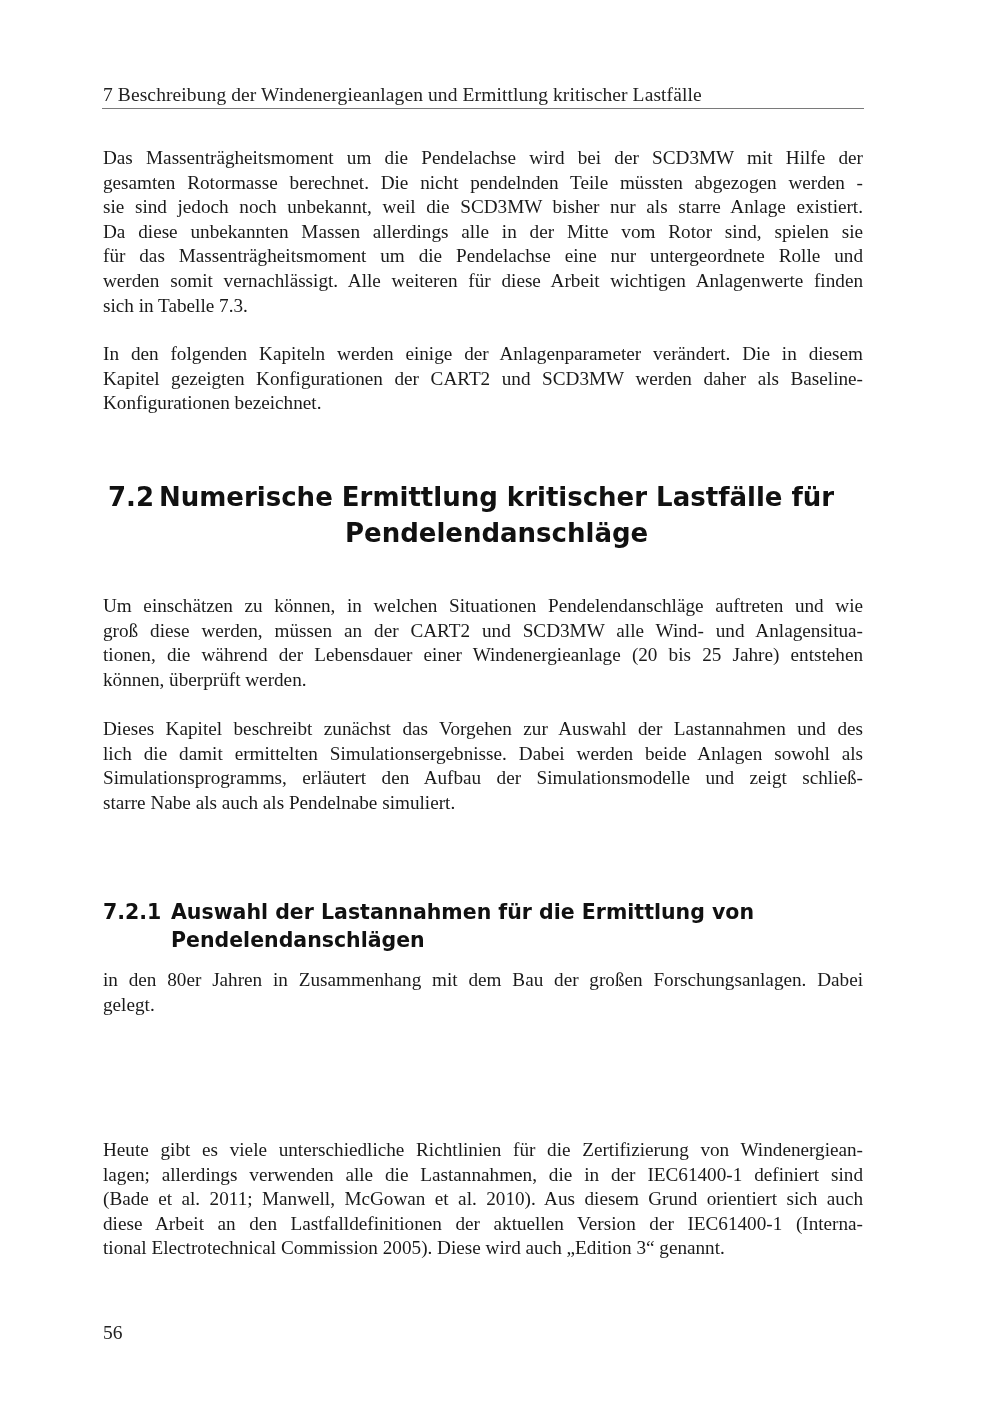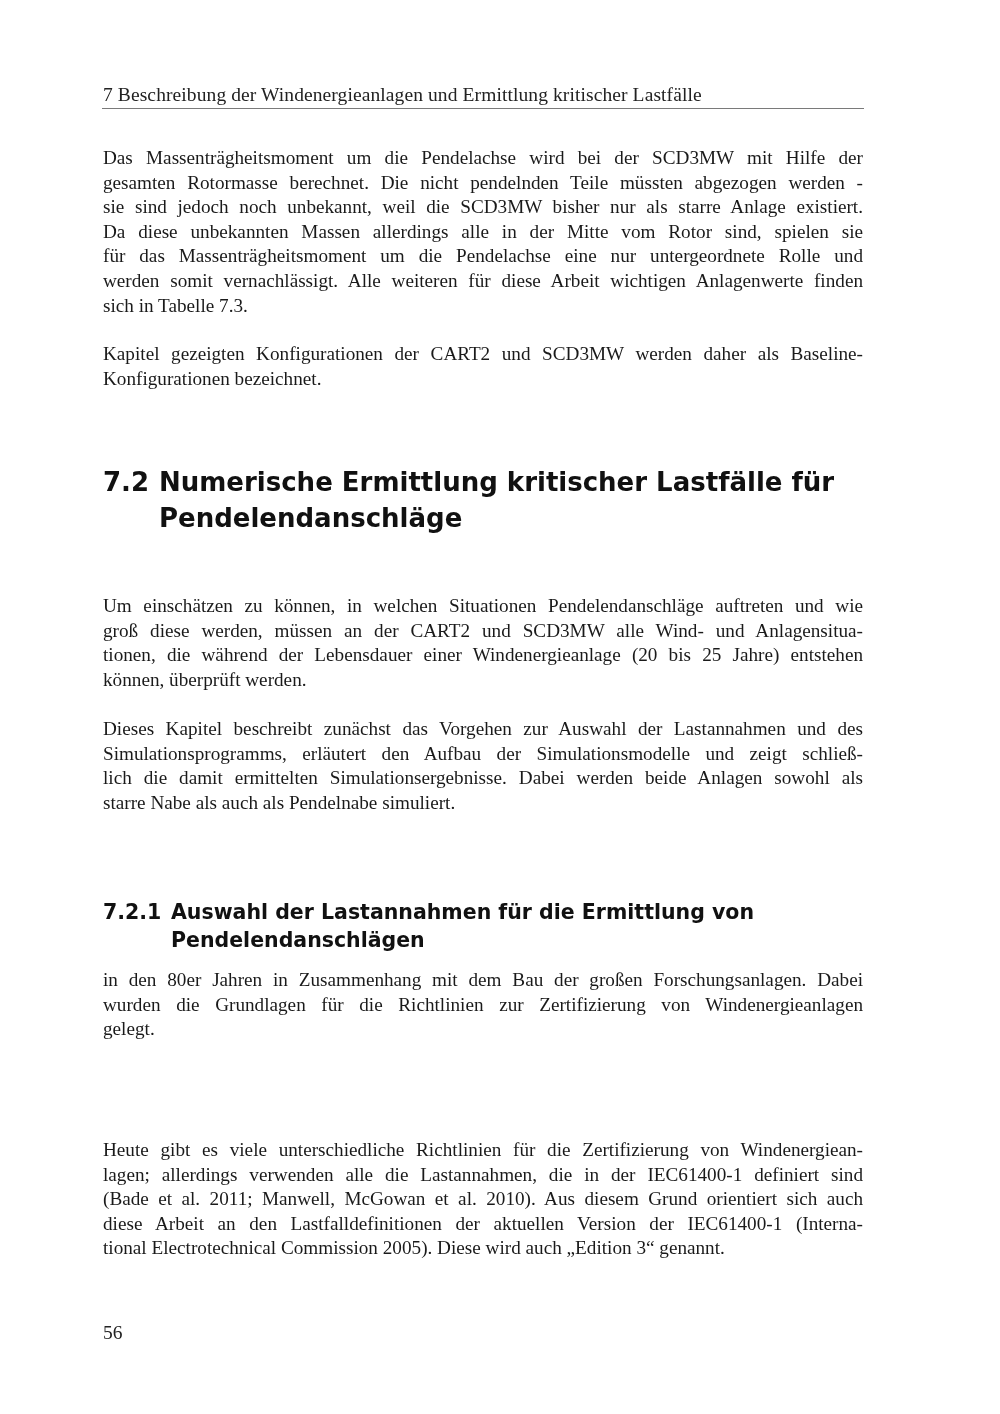--- a/index.html
+++ b/index.html
@@ -35,51 +35,51 @@
     <span>Das Massenträgheitsmoment um die Pendelachse wird bei der SCD3MW mit Hilfe der</span>
     <span>gesamten Rotormasse berechnet. Die nicht pendelnden Teile müssten abgezogen werden -</span>
     <span>sie sind jedoch noch unbekannt, weil die SCD3MW bisher nur als starre Anlage existiert.</span>
     <span>Da diese unbekannten Massen allerdings alle in der Mitte vom Rotor sind, spielen sie</span>
     <span>für das Massenträgheitsmoment um die Pendelachse eine nur untergeordnete Rolle und</span>
     <span>werden somit vernachlässigt. Alle weiteren für diese Arbeit wichtigen Anlagenwerte finden</span>
     <span class="last">sich in Tabelle 7.3.</span>
   </div>
 
   <div class="para" style="top:342px;">
+    <span>In den folgenden Kapiteln werden einige der Anlagenparameter verändert. Die in diesem</span>
     <span>Kapitel gezeigten Konfigurationen der CART2 und SCD3MW werden daher als Baseline-</span>
     <span class="last">Konfigurationen bezeichnet.</span>
   </div>
 
-  <div class="h2" style="top:464px;">
+  <div class="h2" style="top:479px;text-align:center;">
     <span class="num">7.2</span><span>Numerische Ermittlung kritischer Lastfälle für</span>
     <span class="line2">Pendelendanschläge</span>
   </div>
 
   <div class="para" style="top:594px;">
     <span>Um einschätzen zu können, in welchen Situationen Pendelendanschläge auftreten und wie</span>
     <span>groß diese werden, müssen an der CART2 und SCD3MW alle Wind- und Anlagensitua-</span>
     <span>tionen, die während der Lebensdauer einer Windenergieanlage (20 bis 25 Jahre) entstehen</span>
     <span class="last">können, überprüft werden.</span>
   </div>
 
   <div class="para" style="top:717px;">
     <span>Dieses Kapitel beschreibt zunächst das Vorgehen zur Auswahl der Lastannahmen und des</span>
+    <span>lich die damit ermittelten Simulationsergebnisse. Dabei werden beide Anlagen sowohl als</span>
     <span>Simulationsprogramms, erläutert den Aufbau der Simulationsmodelle und zeigt schließ-</span>
-    <span>lich die damit ermittelten Simulationsergebnisse. Dabei werden beide Anlagen sowohl als</span>
     <span class="last">starre Nabe als auch als Pendelnabe simuliert.</span>
   </div>
 
   <div class="h3" style="top:874px;">
     <span class="num">7.2.1</span><span>Auswahl der Lastannahmen für die Ermittlung von</span>
     <span class="line2">Pendelendanschlägen</span>
   </div>
 
   <div class="para" style="top:968px;">
     <span>in den 80er Jahren in Zusammenhang mit dem Bau der großen Forschungsanlagen. Dabei</span>
-    <span>wurden die Grundlagen für die Richtlinien zur Zertifizierung von Windenergieanlagen</span>
     <span class="last">gelegt.</span>
   </div>
 
   <div class="para" style="top:1138px;">
     <span>Heute gibt es viele unterschiedliche Richtlinien für die Zertifizierung von Windenergiean-</span>
     <span>lagen; allerdings verwenden alle die Lastannahmen, die in der IEC61400-1 definiert sind</span>
     <span>(Bade et al. 2011; Manwell, McGowan et al. 2010). Aus diesem Grund orientiert sich auch</span>
     <span>diese Arbeit an den Lastfalldefinitionen der aktuellen Version der IEC61400-1 (Interna-</span>
     <span class="last">tional Electrotechnical Commission 2005). Diese wird auch „Edition 3“ genannt.</span>
   </div>

